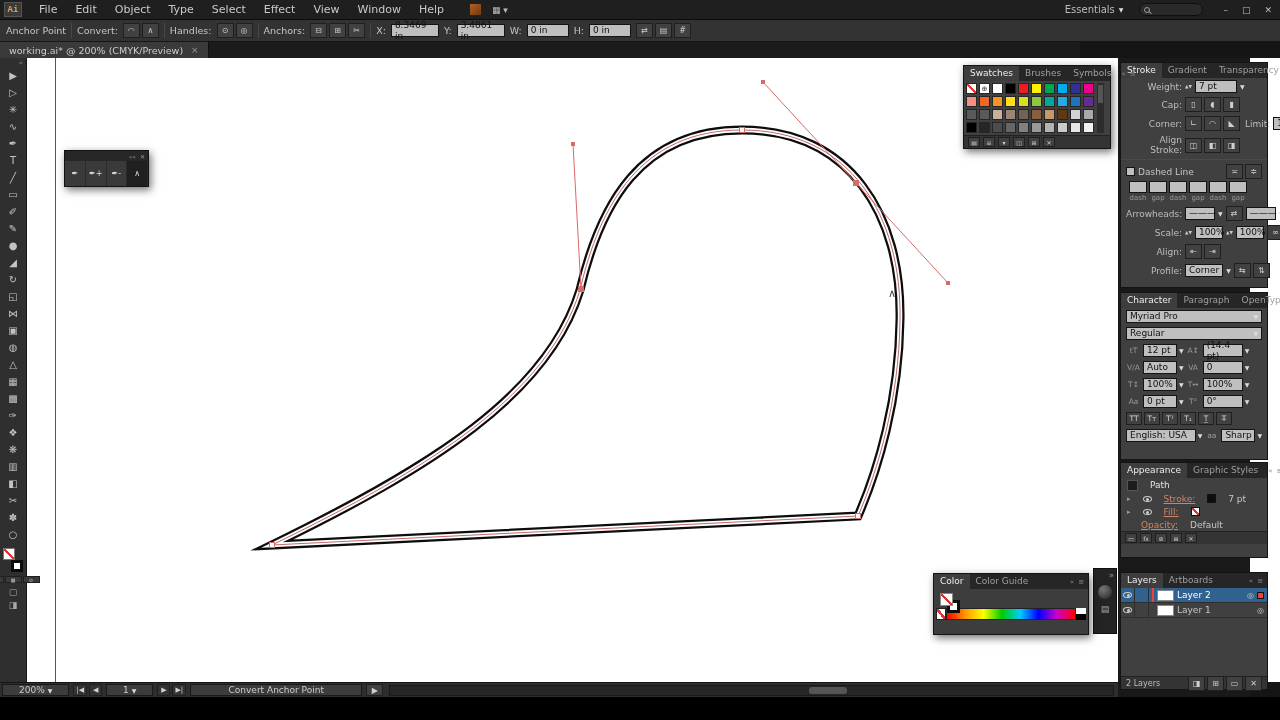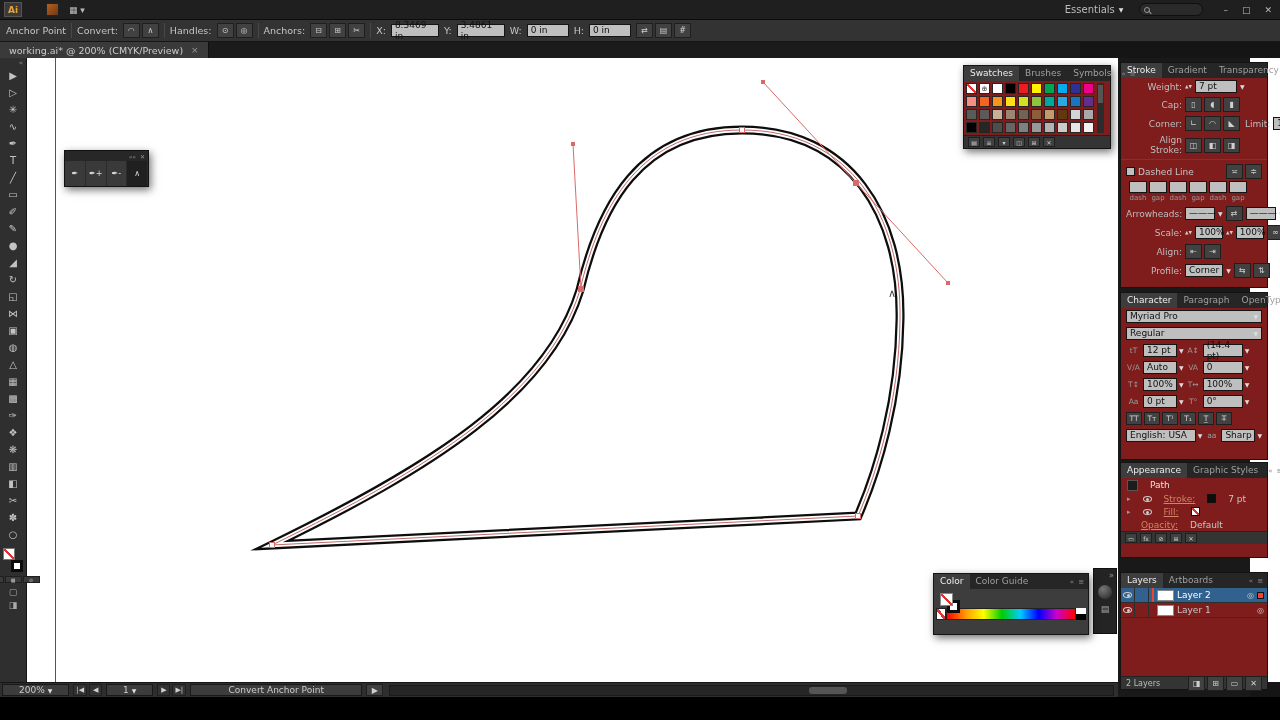--- a/index.html
+++ b/index.html
@@ -1,21 +1,21 @@
 <!DOCTYPE html>
 <html><head>
 <meta charset="utf-8">
 <style>
   html,body{margin:0;padding:0;background:#000;}
   *{box-sizing:border-box;font-family:"DejaVu Sans","Liberation Sans",sans-serif;}
   .window{position:relative;width:1280px;height:720px;background:#151515;overflow:hidden;}
 
   
   .menubar{position:absolute;left:0;top:0;width:1280px;height:20px;background:#1f1f1f;border-bottom:1px solid #0c0c0c;display:flex;align-items:center;padding:0 8px 0 4px;color:#c9c9c9;font-size:11px;z-index:6;}
-  .ai-logo{width:18px;height:15px;background:#3a3a3a;border:1px solid #555;color:#e8a33d;font-weight:bold;font-size:9px;display:flex;align-items:center;justify-content:center;margin-right:8px;}
+  .ai-logo{width:18px;height:15px;background:#3a3a3a;border:1px solid #555;color:#e8a33d;font-weight:bold;font-size:9px;display:flex;align-items:center;justify-content:center;margin-right:8px;font-family:Liberation Mono, monospace;}
   .menu-items{display:flex;}
   .menu-item{padding:0 9px;line-height:20px;cursor:default;}
   .bridge-icon{width:13px;height:13px;margin-left:16px;background:linear-gradient(135deg,#b55f20,#6e3a12);border:1px solid #222;}
   .arrange-icon{margin-left:10px;font-size:9px;color:#bbb;}
   .workspace{margin-left:auto;font-size:10px;color:#bbb;display:flex;align-items:center;gap:4px;}
   .searchbox{width:64px;height:13px;margin-left:16px;background:#2a2a2a;border:1px solid #0f0f0f;border-radius:7px;display:flex;align-items:center;padding-left:4px;}
   .mag{width:6px;height:6px;border:1px solid #999;border-radius:50%;position:relative;}
   .mag::after{content:"";position:absolute;width:4px;height:1px;background:#999;transform:rotate(45deg);right:-3px;bottom:-1px;}
   .win-controls{display:flex;gap:14px;margin-left:20px;}
   .win-controls .wbtn{font-size:9px;color:#bbb;}
@@ -52,21 +52,21 @@
   #cnv{position:absolute;left:0;top:0;width:1280px;height:720px;z-index:3;pointer-events:none;}
 
   
   .pen-panel{position:absolute;left:64px;top:150px;width:85px;background:#3a3a3a;border:1px solid #121212;box-shadow:2px 3px 8px rgba(0,0,0,.55);z-index:8;}
   .pp-head{height:10px;background:#272727;display:flex;justify-content:flex-end;align-items:center;gap:4px;color:#999;font-size:6px;padding:0 3px;}
   .pp-body{display:flex;}
   .pp-tool{width:21px;height:25px;display:flex;align-items:center;justify-content:center;color:#ddd;font-size:8px;border-right:1px solid #2b2b2b;}
   .pp-tool.active{background:#202020;}
 
   
-  .panel{position:absolute;background:#7f1d1d;border:1px solid #141414;font-size:9px;color:#c5c5c5;}
+  .panel{position:absolute;background:#404040;border:1px solid #141414;font-size:9px;color:#c5c5c5;}
   .phead{height:15px;background:#262626;display:flex;align-items:flex-end;}
   .ptab{padding:0 6px;line-height:15px;color:#9f9f9f;font-size:9px;white-space:nowrap;}
   .ptab.active{background:#3d3d3d;color:#ececec;}
   .phead-icons{margin-left:auto;display:flex;gap:4px;padding:0 4px;align-items:center;height:100%;}
   .phead-icons .hic{color:#8a8a8a;font-size:7px;}
   .prow{display:flex;align-items:center;gap:3px;padding:2px 5px;}
   .plabel{width:56px;text-align:right;color:#bdbdbd;font-size:9px;flex-shrink:0;}
   .stp{display:inline-flex;flex-direction:column;line-height:4px;font-size:4.5px;color:#ccc;}
   .pdivider{height:1px;background:#2a2a2a;border-bottom:1px solid #4a4a4a;margin:2px 0;}
   .chk{width:9px;height:9px;background:#bfbfbf;border:1px solid #141414;display:inline-block;}
@@ -173,20 +173,31 @@
       <rect x="946" y="281" width="4" height="4" fill="#d96a6a"></rect>
       <rect x="269.5" y="542.5" width="5" height="5" fill="#ffffff" stroke="#d96a6a" stroke-width="1"></rect>
       <rect x="578.5" y="286.5" width="5" height="5" fill="#d96a6a" stroke="#d96a6a" stroke-width="1"></rect>
       <rect x="739.5" y="127.5" width="5" height="5" fill="#ffffff" stroke="#d96a6a" stroke-width="1"></rect>
       <rect x="853.5" y="180.5" width="5" height="5" fill="#d96a6a" stroke="#d96a6a" stroke-width="1"></rect>
       <rect x="855.5" y="513.5" width="5" height="5" fill="#ffffff" stroke="#d96a6a" stroke-width="1"></rect>
     </svg>
 
   <div class="menubar">
     <div class="ai-logo">Ai</div>
+    <div class="menu-items">
+        <span class="menu-item">File</span>
+        <span class="menu-item">Edit</span>
+        <span class="menu-item">Object</span>
+        <span class="menu-item">Type</span>
+        <span class="menu-item">Select</span>
+        <span class="menu-item">Effect</span>
+        <span class="menu-item">View</span>
+        <span class="menu-item">Window</span>
+        <span class="menu-item">Help</span>
+      </div>
     <div class="bridge-icon"></div>
     <div class="arrange-icon">▦ ▾</div>
     <div class="workspace">
         <span>Essentials</span>
         <span class="dd">▼</span>
       </div>
     <div class="searchbox">
         <span class="mag"></span>
       </div>
     <div class="win-controls">

